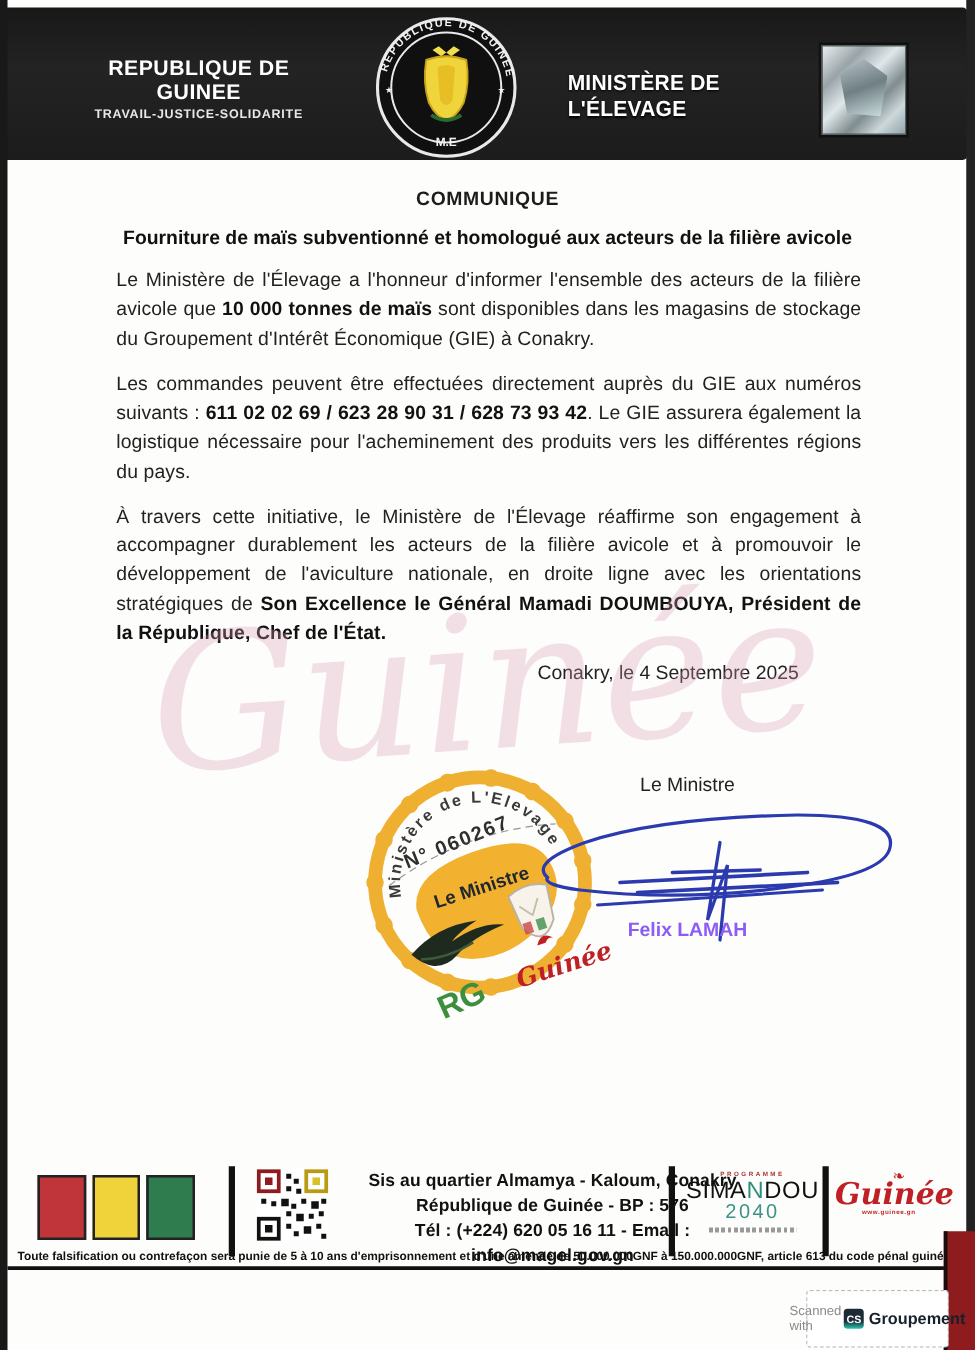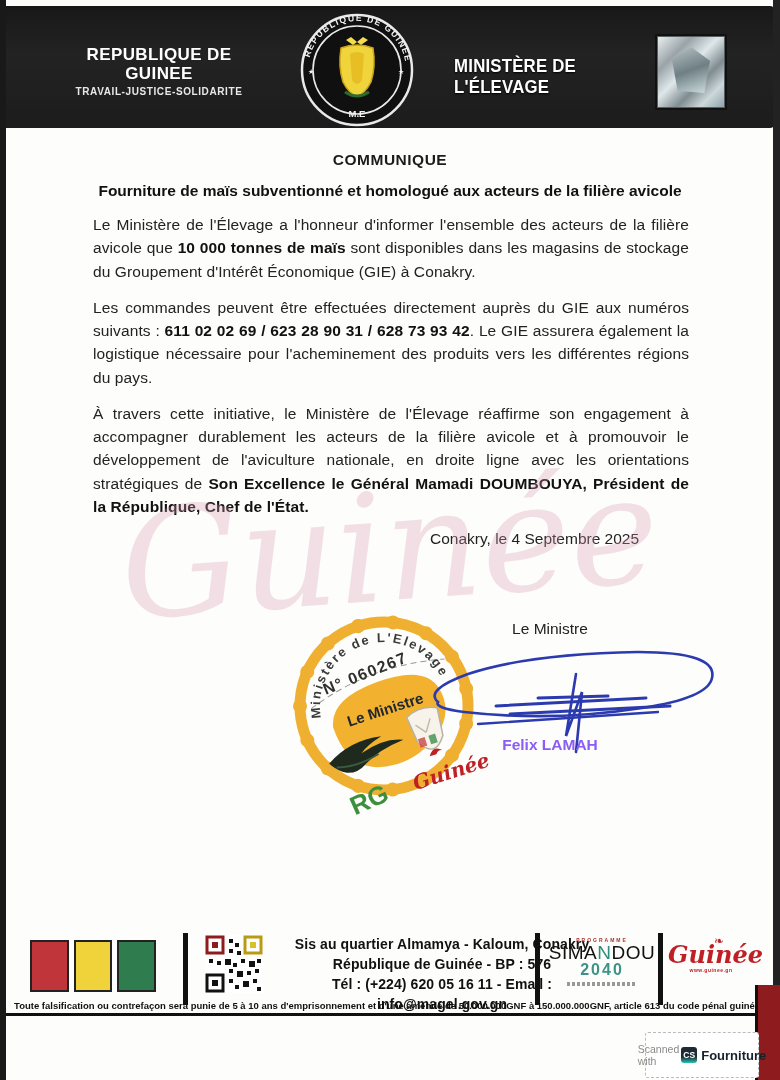--- a/index.html
+++ b/index.html
@@ -58,33 +58,33 @@
   .flag{position:absolute;left:30px;top:15px;width:126px;height:52px;display:flex;gap:5px;}
   .flag span{flex:1;border:2px solid #222;}
   .vbar{position:absolute;top:8px;width:5px;height:72px;background:#111;}
   .qr{position:absolute;left:205px;top:10px;width:58px;height:58px;}
   .addr{position:absolute;left:272px;top:10px;width:340px;text-align:center;color:#111;}
   .addr div{font-size:14px;font-weight:bold;line-height:1.42;letter-spacing:.1px;}
   .simandou{position:absolute;left:548px;top:12px;width:108px;text-align:center;}
   .simandou .prog{font-size:5px;letter-spacing:2px;color:#a33;font-weight:bold;}
   .simandou .main{font-size:19px;font-weight:normal;color:#111;letter-spacing:.5px;line-height:1;}
   .simandou .main .n{color:#2f8f7d;}
-  .simandou .year{font-size:16px;font-weight:bold;color:#3d9387;letter-spacing:2px;line-height:1.05;}
+  .simandou .year{font-size:16px;font-weight:normal;color:#3d9387;letter-spacing:2px;line-height:1.05;}
   .simandou .tag{margin:3px auto 0;width:70px;height:4px;background:repeating-linear-gradient(90deg,#999 0 3px,transparent 3px 5px);}
   .brand{position:absolute;left:668px;top:18px;width:86px;text-align:center;}
   .brand .name{font-family:"DejaVu Serif","Liberation Serif",serif;font-style:italic;font-weight:bold;font-size:24px;color:#bf2026;line-height:1;}
   .brand .dot{position:absolute;left:46px;top:-9px;font-size:12px;color:#bf2026;}
   .brand .sub{font-size:5px;color:#bf2026;font-weight:bold;letter-spacing:.5px;}
   .disclaimer{position:absolute;left:10px;top:1000px;width:760px;text-align:center;font-size:9.5px;font-weight:bold;color:#111;z-index:6;letter-spacing:0;}
   .bottomline{position:absolute;left:6px;top:1013px;width:768px;height:3px;background:#111;z-index:6;}
   
   .cam{position:absolute;left:645px;top:1032px;width:112px;height:44px;border:1px dashed #bbb;border-radius:3px;
     background:#fff;z-index:60;display:flex;align-items:center;justify-content:center;gap:2px;}
   .cam .l1{font-size:10.5px;color:#8a8a8a;}
-  .cam .l2{display:flex;align-items:flex-end;gap:4px;font-size:13px;font-weight:bold;color:#16212b;}
+  .cam .l2{display:flex;align-items:flex-start;gap:4px;font-size:13px;font-weight:bold;color:#16212b;}
   .cam .csicon{width:16px;height:16px;border-radius:3px;background:linear-gradient(180deg,#1d2b36 62%,#26c6b0);color:#fff;
     font-size:8.5px;font-weight:bold;display:flex;align-items:center;justify-content:center;}
 </style>
 </head>
 <body>
 
 <div class="edge edge-left"></div>
 <div class="edge edge-right"></div>
 <div class="edge edge-red"></div>
 
@@ -272,15 +272,15 @@
   </div>
 </div>
 
 <div class="disclaimer">Toute falsification ou contrefaçon sera punie de 5 à 10 ans d'emprisonnement et d'une amende de 50.000.000GNF à 150.000.000GNF, article 613 du code pénal guinéen</div>
 <div class="bottomline"></div>
 
 <div class="cam">
   <div class="l1">Scanned with</div>
   <div class="l2">
     <span class="csicon">CS</span>
-    <span>Fourniture</span>
+    <span>Groupement</span>
   </div>
 </div>
 
 </body></html>

